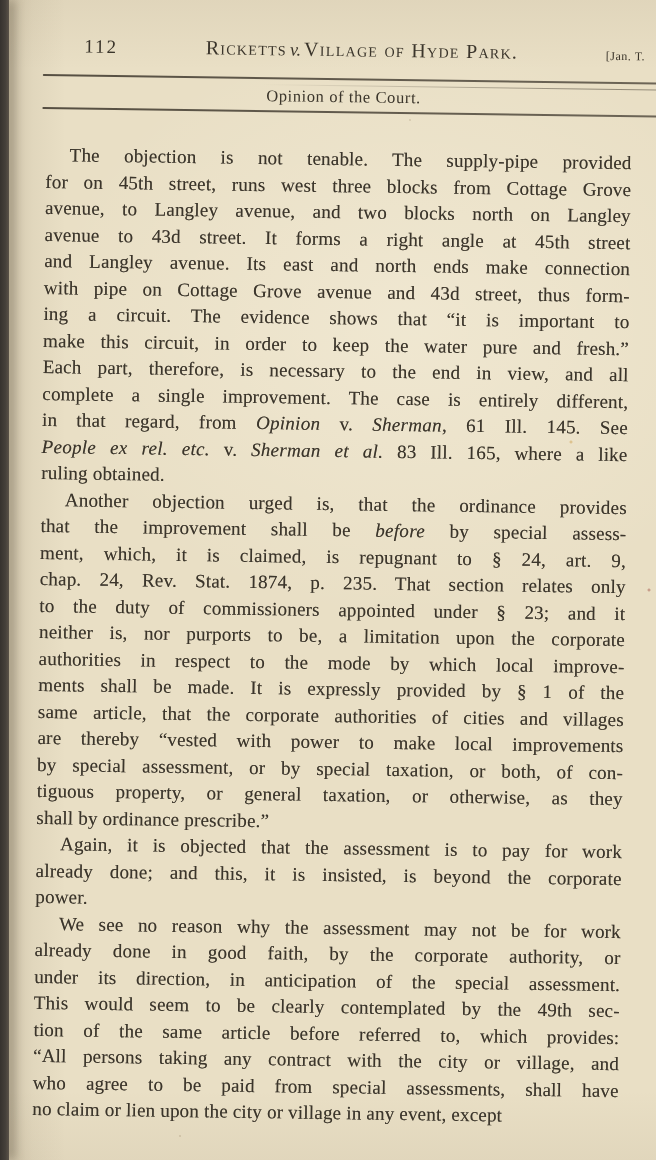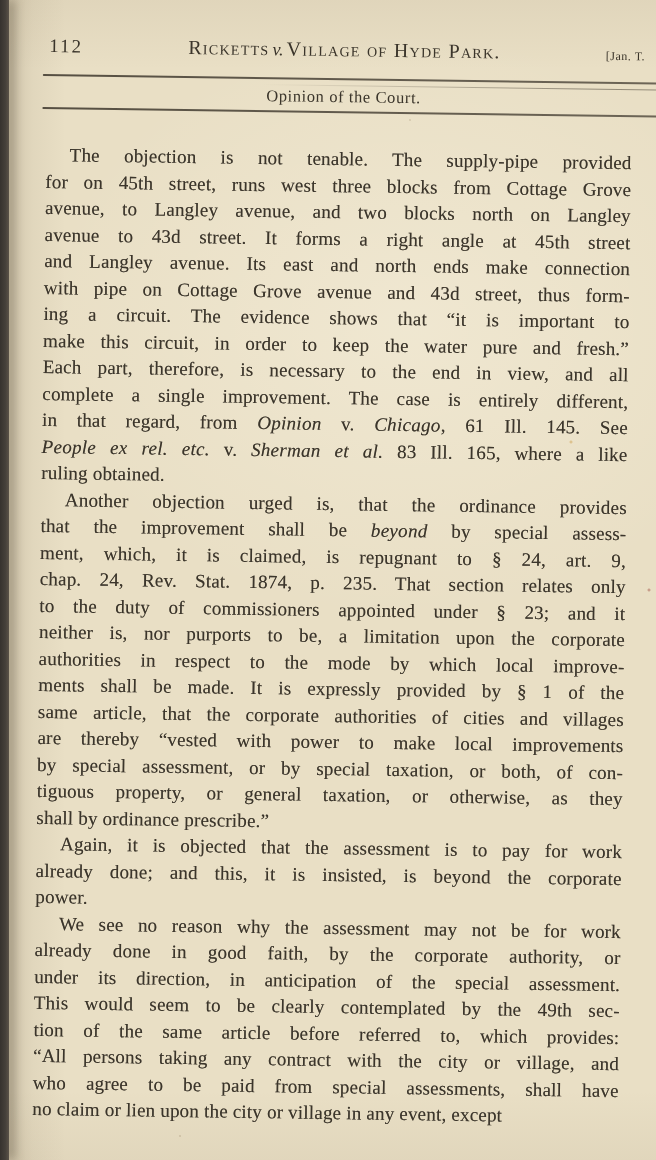--- a/index.html
+++ b/index.html
@@ -52,20 +52,21 @@
     top: 34px;
     left: 44px;
     right: 16px;
     display: flex;
     align-items: baseline;
   }
   .pagenum {
     font-size: 19px;
     letter-spacing: 2px;
     flex: 0 0 auto;
+    margin-left: 35px;
   }
   .case-title {
     flex: 1 1 auto;
     text-align: center;
     font-size: 20px;
     white-space: nowrap;
   }
   .sc {
     font-variant: small-caps;
     letter-spacing: 1.3px;
@@ -153,27 +154,27 @@
           <div class="line first">The objection is not tenable. The supply-pipe provided</div>
           <div class="line">for on 45th street, runs west three blocks from Cottage Grove</div>
           <div class="line">avenue, to Langley avenue, and two blocks north on Langley</div>
           <div class="line">avenue to 43d street. It forms a right angle at 45th street</div>
           <div class="line">and Langley avenue. Its east and north ends make connection</div>
           <div class="line">with pipe on Cottage Grove avenue and 43d street, thus form-</div>
           <div class="line">ing a circuit. The evidence shows that “it is important to</div>
           <div class="line">make this circuit, in order to keep the water pure and fresh.”</div>
           <div class="line">Each part, therefore, is necessary to the end in view, and all</div>
           <div class="line">complete a single improvement. The case is entirely different,</div>
-          <div class="line">in that regard, from <i>Opinion</i> v. <i>Chicago</i>, 61 Ill. 145. See</div>
+          <div class="line">in that regard, from <i>Opinion</i> v. <i>Sherman</i>, 61 Ill. 145. See</div>
           <div class="line"><i>People ex rel. etc.</i> v. <i>Sherman et al.</i> 83 Ill. 165, where a like</div>
           <div class="line final">ruling obtained.</div>
         </div>
         <div class="para">
           <div class="line first">Another objection urged is, that the ordinance provides</div>
-          <div class="line">that the improvement shall be <i>beyond</i> by special assess-</div>
+          <div class="line">that the improvement shall be <i>before</i> by special assess-</div>
           <div class="line">ment, which, it is claimed, is repugnant to § 24, art. 9,</div>
           <div class="line">chap. 24, Rev. Stat. 1874, p. 235. That section relates only</div>
           <div class="line">to the duty of commissioners appointed under § 23; and it</div>
           <div class="line">neither is, nor purports to be, a limitation upon the corporate</div>
           <div class="line">authorities in respect to the mode by which local improve-</div>
           <div class="line">ments shall be made. It is expressly provided by § 1 of the</div>
           <div class="line">same article, that the corporate authorities of cities and villages</div>
           <div class="line">are thereby “vested with power to make local improvements</div>
           <div class="line">by special assessment, or by special taxation, or both, of con-</div>
           <div class="line">tiguous property, or general taxation, or otherwise, as they</div>

